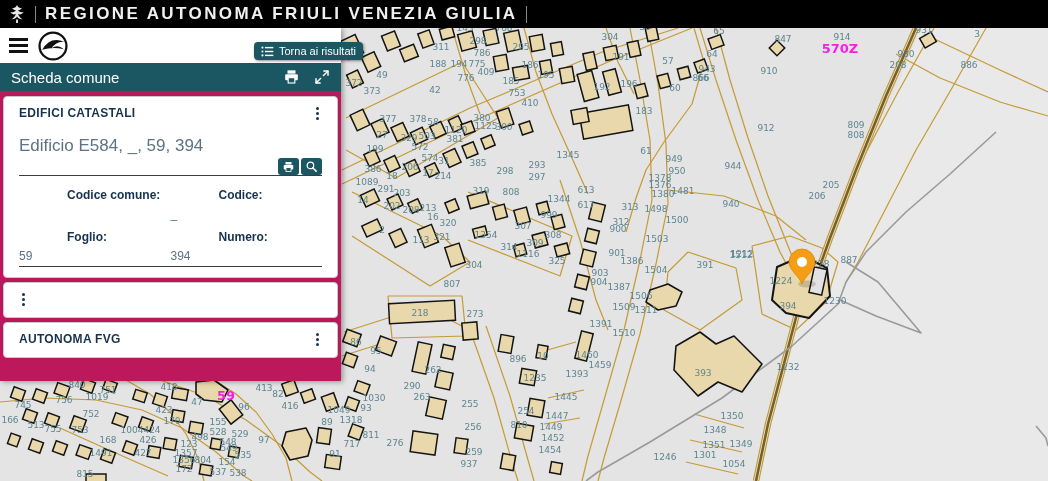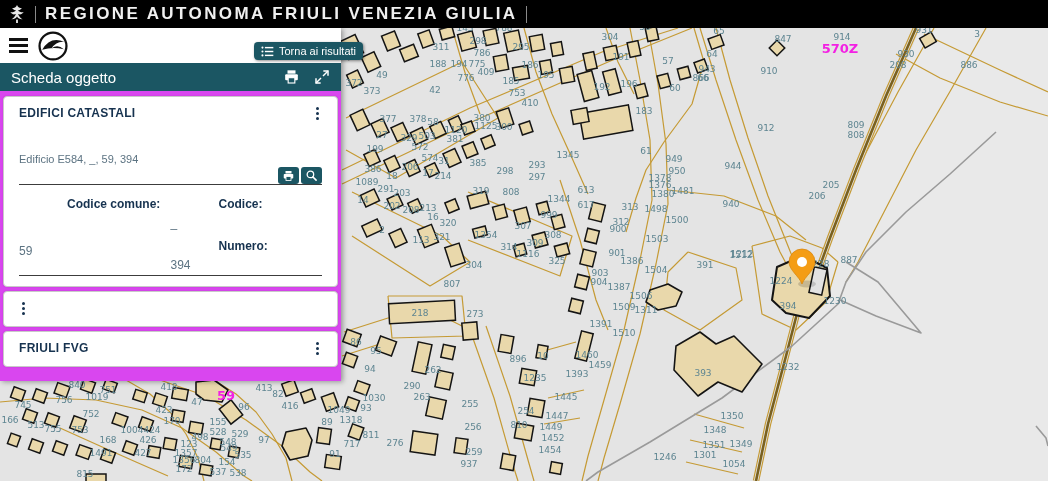--- a/index.html
+++ b/index.html
@@ -18,28 +18,28 @@
   
   .panel{position:absolute;top:28px;left:0;width:341px;height:353px;background:#fff;z-index:20;
     box-shadow:2px 1px 5px rgba(0,0,0,.35);display:flex;flex-direction:column;}
   .panel-toolbar{height:35px;display:flex;align-items:center;gap:9px;padding:0 9px;background:#fff;}
   .hamburger{display:flex;flex-direction:column;gap:3px;cursor:pointer;padding:2px 0;}
   .hamburger span{display:block;width:19px;height:3px;background:#111;}
   .panel-header{height:28px;background:#1b5663;color:#fff;display:flex;align-items:center;
     justify-content:space-between;padding:0 11px;font-size:15px;}
   .panel-header .hicons{display:flex;align-items:center;gap:14px;}
   .panel-header .hicons svg{cursor:pointer;display:block;}
-  .panel-body{flex:1;background:#d946ef;padding:5px 3px;display:flex;flex-direction:column;gap:4px;overflow:hidden;}
+  .panel-body{flex:1;background:#be185d;padding:5px 3px;display:flex;flex-direction:column;gap:4px;overflow:hidden;}
   .card{border:1px solid #c9c9c9;border-radius:4px;background:#fff;padding:9px 15px 10px 15px;
     box-shadow:0 0 2px rgba(0,0,0,.12);}
   .card-head{display:flex;align-items:flex-start;justify-content:space-between;}
   .card-title{margin:0;font-size:12px;font-weight:bold;color:#16324f;letter-spacing:.3px;}
   .kebab{display:flex;flex-direction:column;gap:2px;padding:1px 3px;cursor:pointer;}
   .kebab i{width:3px;height:3px;border-radius:50%;background:#16324f;display:block;}
-  .subtitle{margin-top:32px;font-size:11px;color:#5c7382;}
+  .subtitle{margin-top:15px;font-size:17px;color:#5c7382;}
   .action-row{display:flex;justify-content:flex-end;gap:2px;margin-top:2px;
     border-bottom:1.5px solid #3c3c3c;padding-bottom:0;}
   .sq-btn{width:21px;height:17px;background:#1b5663;border:none;border-radius:3px;
     display:flex;align-items:center;justify-content:center;cursor:pointer;padding:0;}
   .fields{display:grid;grid-template-columns:1fr 1fr;margin-top:12px;row-gap:9px;}
   .field-label{font-size:12px;font-weight:bold;color:#16324f;margin-left:48px;}
   .field-value{font-size:12px;color:#5c7382;margin-top:5px;}
   .hr2{border-top:1.5px solid #3c3c3c;margin-top:3px;}
 </style>
 </head>
@@ -484,21 +484,21 @@
         <span></span>
         <span></span>
       </div>
     <svg width="32" height="32" viewBox="0 0 34 34">
       <circle cx="17" cy="17" r="14.3" fill="#fff" stroke="#111" stroke-width="2.4"></circle>
       <path fill="#111" d="M5.5,21 Q14,6 29,12.5 Q20.5,11.5 15.5,19.5 Q22,14.5 28.5,20.5 Q17,17.5 5.5,21 Z"></path>
     </svg>
   </div>
 
   <div class="panel-header">
-    <span>Scheda oggetto</span>
+    <span>Scheda comune</span>
     <span class="hicons">
       <svg width="17" height="16" viewBox="0 0 24 24">
         <rect x="6" y="2" width="12" height="5" fill="#fff"></rect>
         <rect x="2.5" y="8" width="19" height="9" rx="1.5" fill="#fff"></rect>
         <rect x="7" y="13" width="10" height="8" fill="#1b5663" stroke="#fff" stroke-width="1.7"></rect>
       </svg>
       <svg width="16" height="16" viewBox="0 0 24 24">
         <g stroke="#fff" stroke-width="2.2" fill="none">
           <path d="M14 3 h7 v7"></path>
             <path d="M21 3 L13.5 10.5"></path>
@@ -537,20 +537,21 @@
       </div>
       <div class="fields" id="fields">
           <div>
             <div class="field-label">Codice comune:</div>
           </div>
           <div>
             <div class="field-label">Codice:</div>
             <div class="field-value">_</div>
           </div>
           <div>
+            <div class="field-label">Foglio:</div>
             <div class="field-value">59</div>
           </div>
           <div>
             <div class="field-label">Numero:</div>
             <div class="field-value">394</div>
           </div>
         </div>
       <div class="hr2"></div>
     </section>
 
@@ -559,21 +560,21 @@
         <div class="kebab">
             <i></i>
             <i></i>
             <i></i>
           </div>
       </div>
     </section>
 
     <section class="card">
       <div class="card-head">
-        <h3 class="card-title">FRIULI FVG</h3>
+        <h3 class="card-title">AUTONOMA FVG</h3>
         <div class="kebab">
             <i></i>
             <i></i>
             <i></i>
           </div>
       </div>
     </section>
   </div>
 </aside>
 

